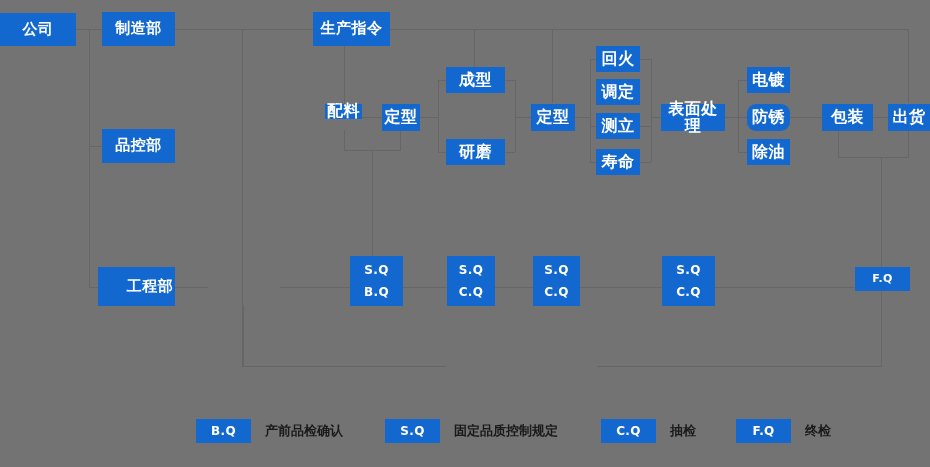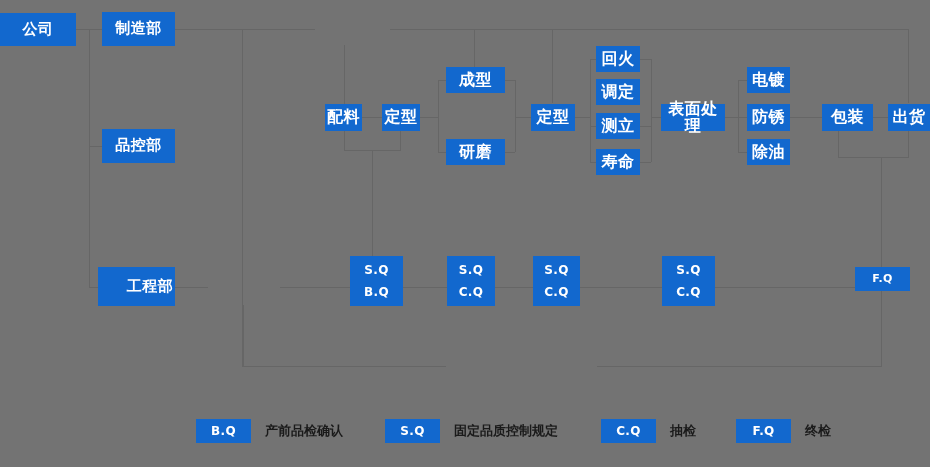--- a/index.html
+++ b/index.html
@@ -169,23 +169,24 @@
   <div class="edge h" style="left:597px; top:366px; width:285px;"></div>
 
   <div class="node cn" style="left:0px; top:13px; width:76px; height:33px;">公司</div>
 
   <div class="node cn" style="left:102px; top:12px; width:73px; height:34px;">制造部</div>
 
   <div class="node cn" style="left:102px; top:129px; width:73px; height:34px;">品控部</div>
 
   <div class="node cn" style="left:98px; top:267px; width:77px; height:39px;padding-left:27px;">工程部</div>
 
-
-
-  <div class="node cn-sm" style="left:325px; top:104px; width:37px; height:27px;">配料</div>
+  <div class="node cn" style="left:313px; top:12px; width:77px; height:34px;">生产指令</div>
+
+
+  <div class="node cn-sm" style="left:325px; top:104px; width:37px; height:15px;">配料</div>
 
   <div class="node cn-sm" style="left:382px; top:104px; width:38px; height:27px;">定型</div>
 
   <div class="node cn-sm" style="left:446px; top:67px; width:59px; height:26px;">成型</div>
 
   <div class="node cn-sm" style="left:446px; top:139px; width:59px; height:26px;">研磨</div>
 
   <div class="node cn-sm" style="left:531px; top:104px; width:44px; height:27px;">定型</div>
 
   <div class="node cn-sm" style="left:596px; top:46px; width:44px; height:26px;">回火</div>
@@ -193,21 +194,21 @@
   <div class="node cn-sm" style="left:596px; top:79px; width:44px; height:26px;">调定</div>
 
   <div class="node cn-sm" style="left:596px; top:113px; width:44px; height:26px;">测立</div>
 
   <div class="node cn-sm" style="left:596px; top:149px; width:44px; height:26px;">寿命</div>
 
   <div class="node cn-sm" style="left:661px; top:104px; width:64px; height:27px;">表面处理</div>
 
   <div class="node cn-sm" style="left:747px; top:67px; width:43px; height:26px;">电镀</div>
 
-  <div class="node cn-sm" style="left:747px; top:104px; width:43px; height:27px;">防锈</div>
+  <div class="node cn-sm" style="left:747px; top:104px; width:43px; height:27px;border-radius:9px;">防锈</div>
 
   <div class="node cn-sm" style="left:747px; top:139px; width:43px; height:26px;">除油</div>
 
   <div class="node cn-sm" style="left:822px; top:104px; width:51px; height:27px;">包装</div>
 
   <div class="node cn-sm" style="left:888px; top:104px; width:42px; height:27px;">出货</div>
 
 
   <div class="node two-line lat" style="left:350px; top:256px; width:53px; height:50px;">
     <span class="ln">S.Q</span>

